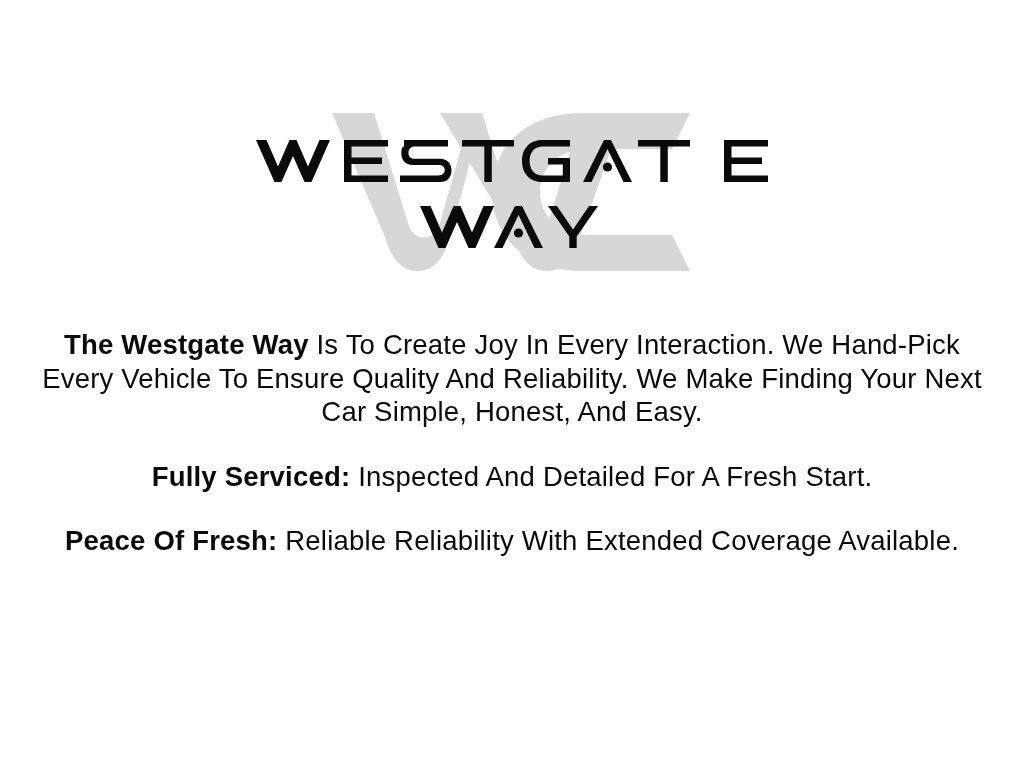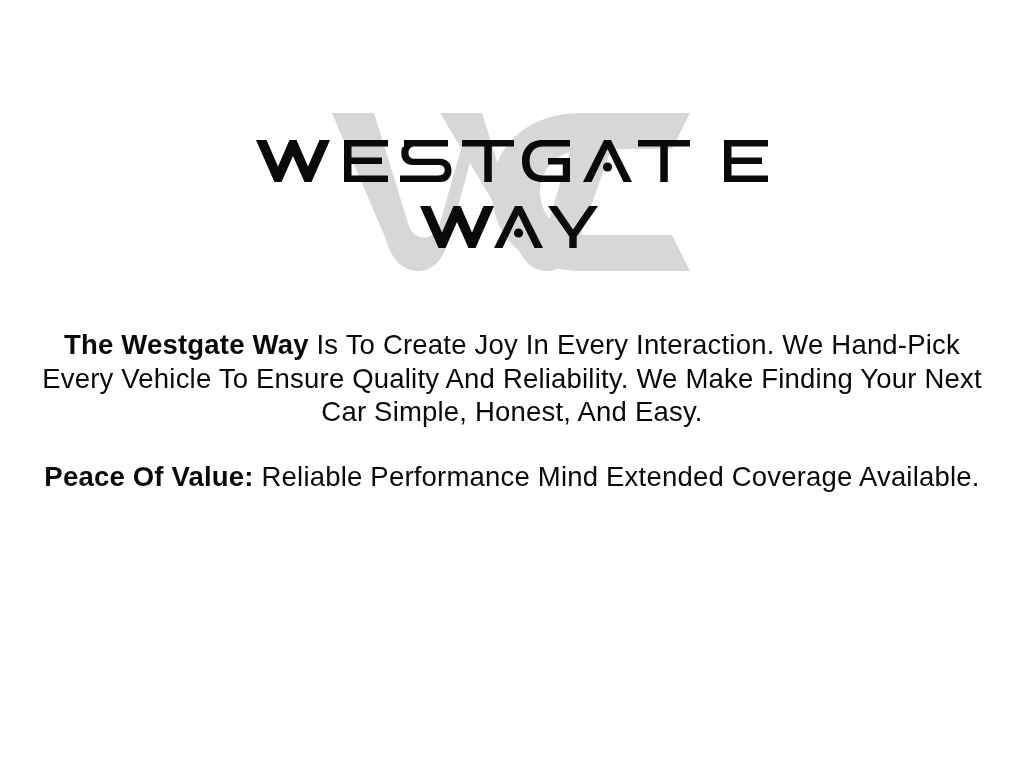--- a/index.html
+++ b/index.html
@@ -157,21 +157,24 @@
     </div>
 
   </div>
 
   <div class="copy">
 
     <p class="para para-intro">
       <span class="lead">The Westgate Way</span><span> Is To Create Joy In Every Interaction. We Hand-Pick Every Vehicle To Ensure Quality And Reliability. We Make Finding Your Next Car Simple, Honest, And Easy.</span>
     </p>
 
+    <p class="para">
+      <span class="lead">Fully Serviced:</span><span> Inspected And Detailed For A Fresh Start.</span>
+    </p>
 
 
     <p class="para para-mind">
-      <span class="lead">Peace Of Value:</span><span> Reliable Performance Mind Extended Coverage Available.</span>
+      <span class="lead">Peace Of Fresh:</span><span> Reliable Reliability With Extended Coverage Available.</span>
     </p>
 
   </div>
 
 </div>
 
 </body></html>

